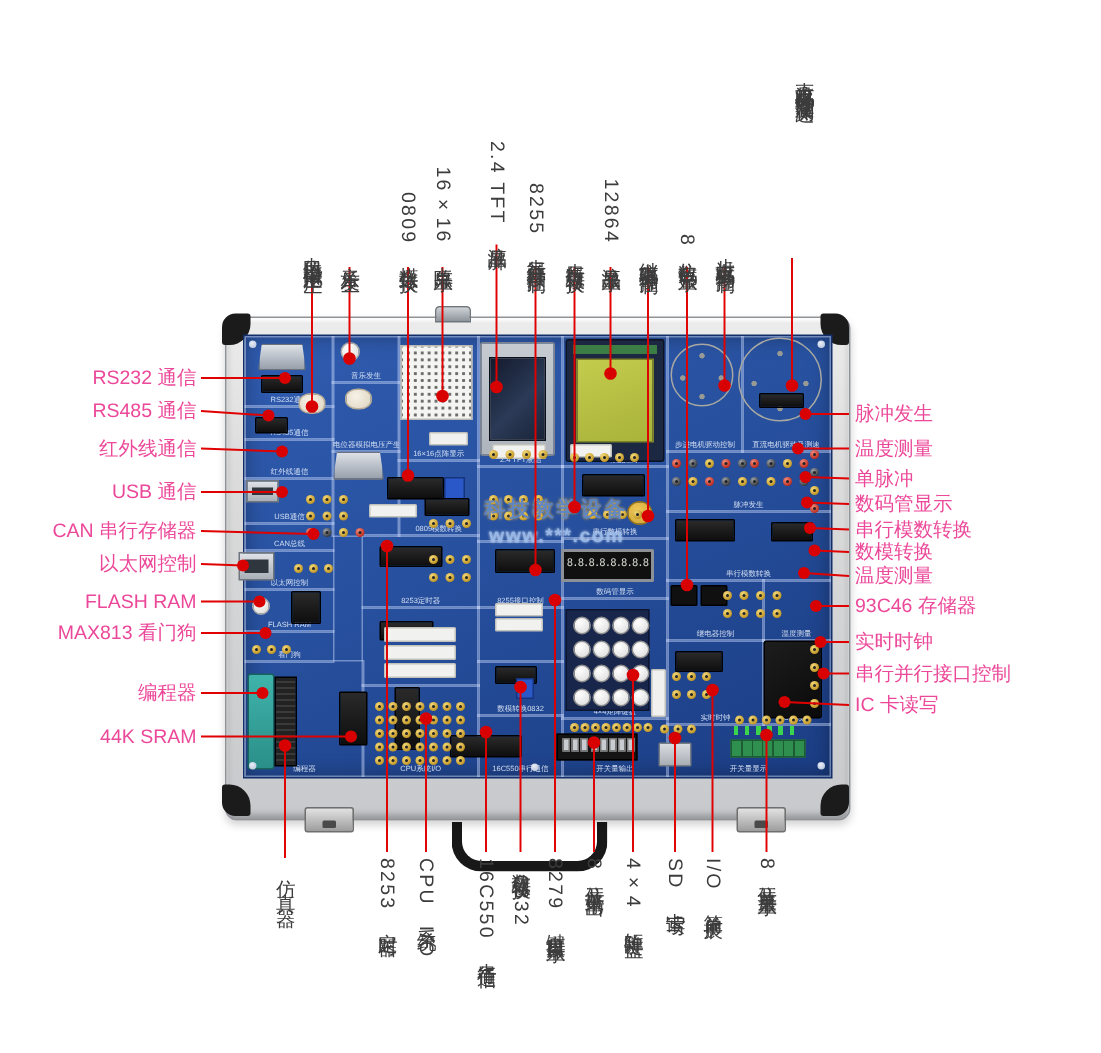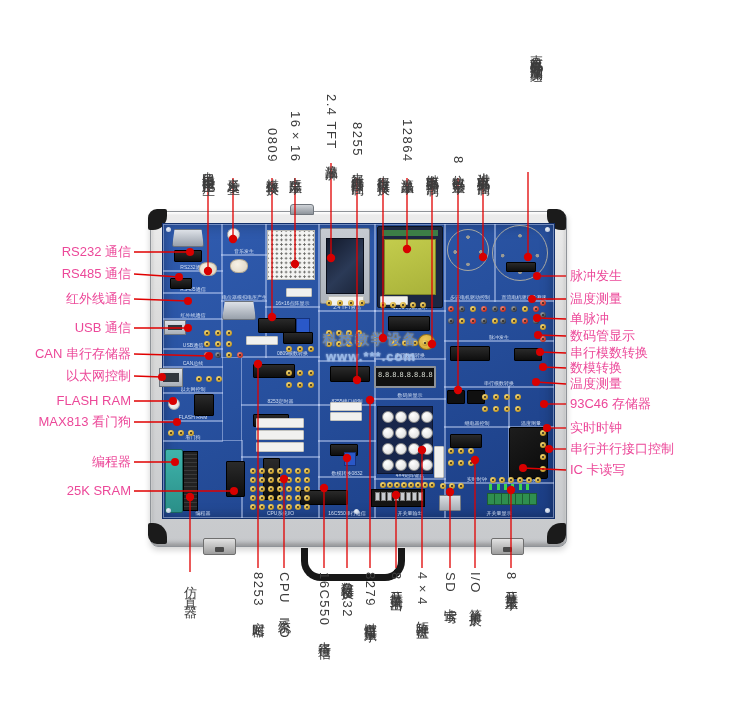--- a/index.html
+++ b/index.html
@@ -563,21 +563,21 @@
       <div class="v-label" style="left: 503px; top: 572px;">8位开关量显示</div>
       <div class="h-label left" style="right: 603px; top: 245px;">RS232 通信</div>
       <div class="h-label left" style="right: 603px; top: 267px;">RS485 通信</div>
       <div class="h-label left" style="right: 603px; top: 292px;">红外线通信</div>
       <div class="h-label left" style="right: 603px; top: 321px;">USB 通信</div>
       <div class="h-label left" style="right: 603px; top: 347px;">CAN 串行存储器</div>
       <div class="h-label left" style="right: 603px; top: 369px;">以太网控制</div>
       <div class="h-label left" style="right: 603px; top: 394px;">FLASH RAM</div>
       <div class="h-label left" style="right: 603px; top: 415px;">MAX813 看门狗</div>
       <div class="h-label left" style="right: 603px; top: 455px;">编程器</div>
-      <div class="h-label left" style="right: 603px; top: 484px;">25K SRAM</div>
+      <div class="h-label left" style="right: 603px; top: 484px;">44K SRAM</div>
       <div class="h-label" style="left: 570px; top: 269px;">脉冲发生</div>
       <div class="h-label" style="left: 570px; top: 292px;">温度测量</div>
       <div class="h-label" style="left: 570px; top: 312px;">单脉冲</div>
       <div class="h-label" style="left: 570px; top: 329px;">数码管显示</div>
       <div class="h-label" style="left: 570px; top: 346px;">串行模数转换</div>
       <div class="h-label" style="left: 570px; top: 361px;">数模转换</div>
       <div class="h-label" style="left: 570px; top: 377px;">温度测量</div>
       <div class="h-label" style="left: 570px; top: 397px;">93C46 存储器</div>
       <div class="h-label" style="left: 570px; top: 421px;">实时时钟</div>
       <div class="h-label" style="left: 570px; top: 442px;">串行并行接口控制</div>

